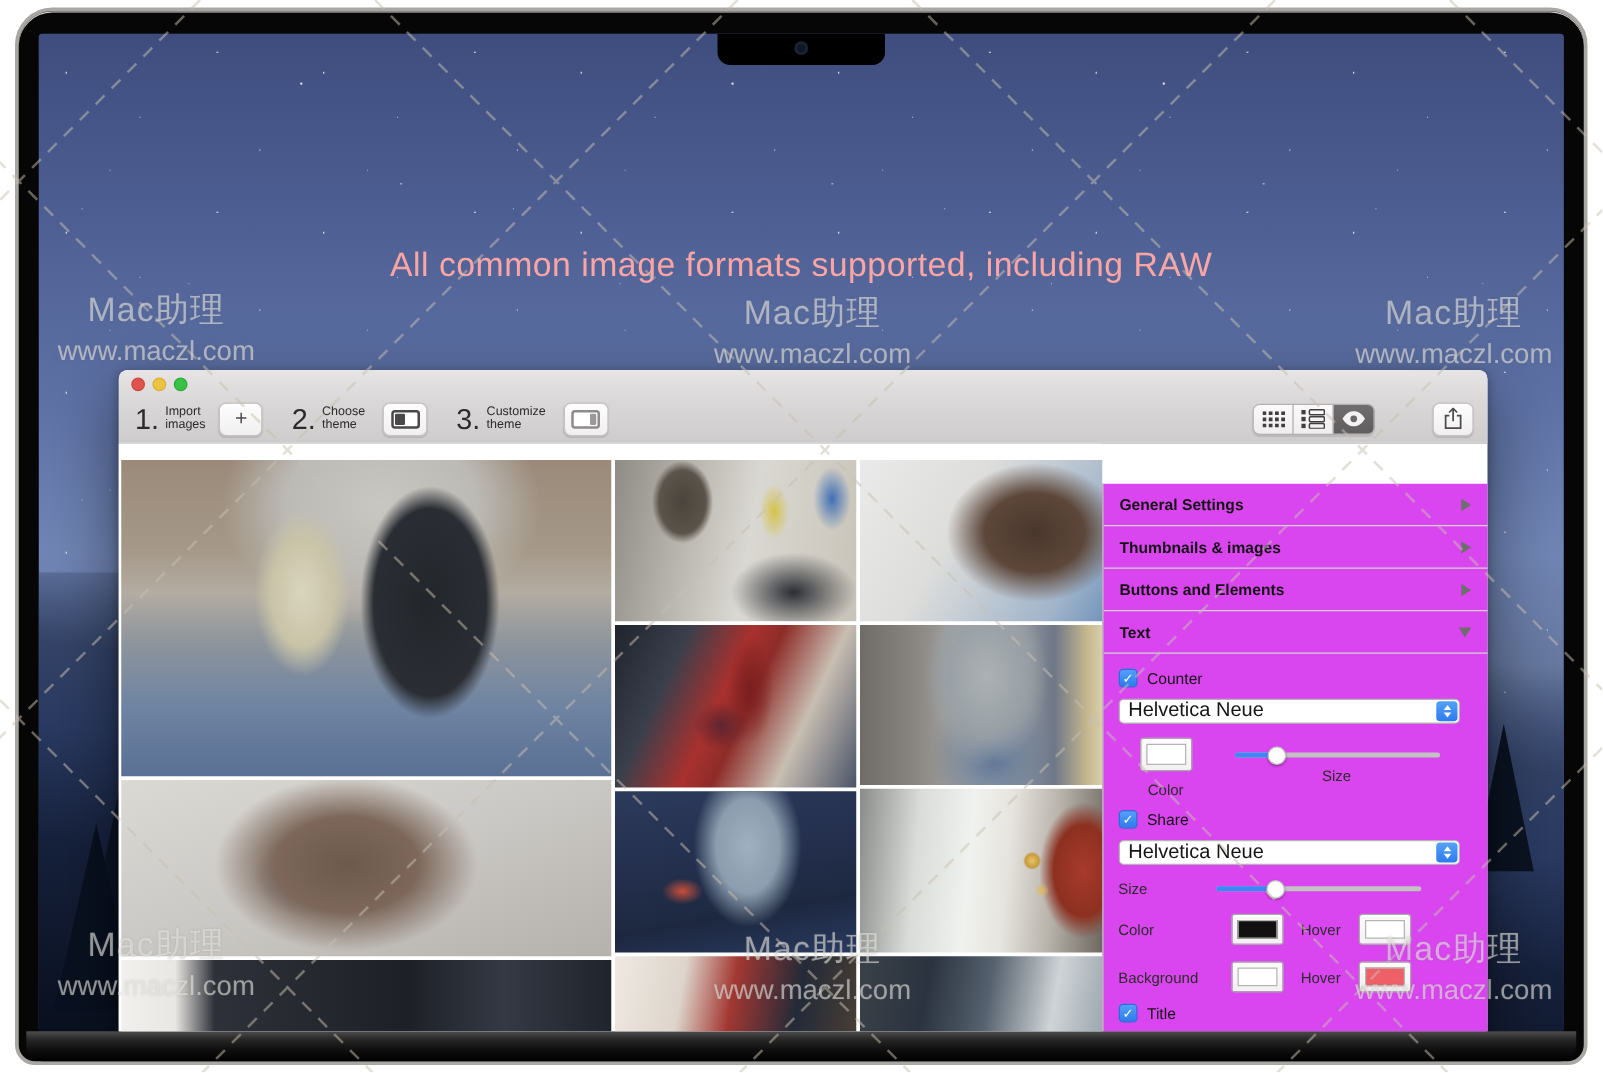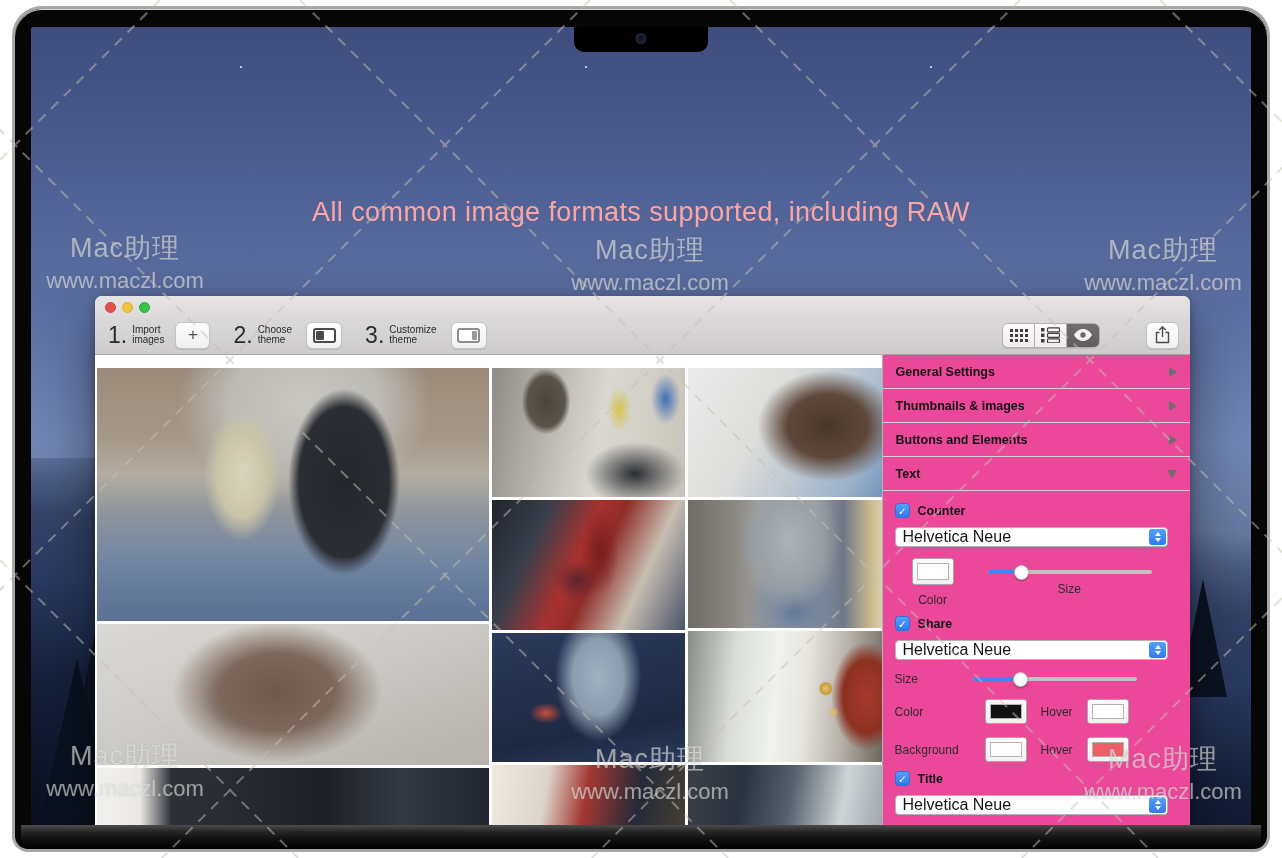--- a/index.html
+++ b/index.html
@@ -139,34 +139,34 @@
       linear-gradient(90deg,#6f6b66 0%,#8b8884 24%,#b9b9b7 54%,#6e7787 80%,#c8b98e 94%,#d8cfae 100%); }
   .ph-j { height:133px; background:
       radial-gradient(10px 10px at 71% 44%, #e8c56a 0%, #c79b3f 55%, transparent 72%),
       radial-gradient(8px 8px at 75% 62%, #e0b95a 0%, transparent 72%),
       radial-gradient(45px 70px at 92% 50%, #a83a2c 0%, #8c3020 52%, transparent 78%),
       linear-gradient(95deg,#8a8c8a 0%,#d9dcd8 24%,#f0f2ef 45%,#e6e4de 60%,#b9b4ac 78%,#6d675f 100%); }
   .ph-k { height:80px; background:
       linear-gradient(100deg,#3a4148 0%,#2b3340 28%,#55616e 52%,#cfd4d6 78%,#9aa4ad 100%); }
 
   
-  .sidebar { width:320px; background:#ec4899; border-left:1px solid #b3b1b2; }
+  .sidebar { width:320px; background:#d946ef; border-left:1px solid #b3b1b2;margin-top:32px; }
   .sec-row { height:34px; display:flex; align-items:center; padding:0 13px;
     border-bottom:1px solid #d2d0d1; }
   .sec-lbl { font-size:12.5px; font-weight:bold; color:#141414; }
   .tri { margin-left:auto; width:0; height:0; border-style:solid; }
   .tri.r { border-width:5px 0 5px 8px; border-color:transparent transparent transparent #6f6d6e; }
   .tri.d { border-width:8px 5px 0 5px; border-color:#6f6d6e transparent transparent transparent; }
 
   .panel { padding:12px 22px 8px 12px; }
   .check-row { display:flex; align-items:center; gap:8px; }
   .cb { width:15px; height:15px; border-radius:3.5px; background:linear-gradient(180deg,#53a0f8,#2d7bee);
     border:1px solid #2a6fd6; position:relative; }
   .cb::after { content:"✓"; position:absolute; left:2.5px; top:0.5px; font-size:10.5px; font-weight:bold; color:#fff; }
-  .ck-lbl { font-size:12.5px; font-weight:bold; color:#161616; }
+  .ck-lbl { font-size:12.5px; font-weight:normal; color:#161616; }
 
   .fontselect { margin-top:9px; height:20px; background:#fff; border:1px solid #b5b3b4; border-radius:4px;
     display:flex; align-items:center; justify-content:space-between; padding-left:7px; }
   .fs-val { font-size:16px; color:#151515; }
   .stepper { width:17px; height:16px; margin-right:1px; border-radius:3px;
     background:linear-gradient(180deg,#55a1f8,#2d7bee); display:flex; flex-direction:column;
     align-items:center; justify-content:center; gap:2px; }
   .st-up { width:0; height:0; border:3.5px solid transparent; border-bottom:4px solid #fff; border-top:none; }
   .st-dn { width:0; height:0; border:3.5px solid transparent; border-top:4px solid #fff; border-bottom:none; }
 

